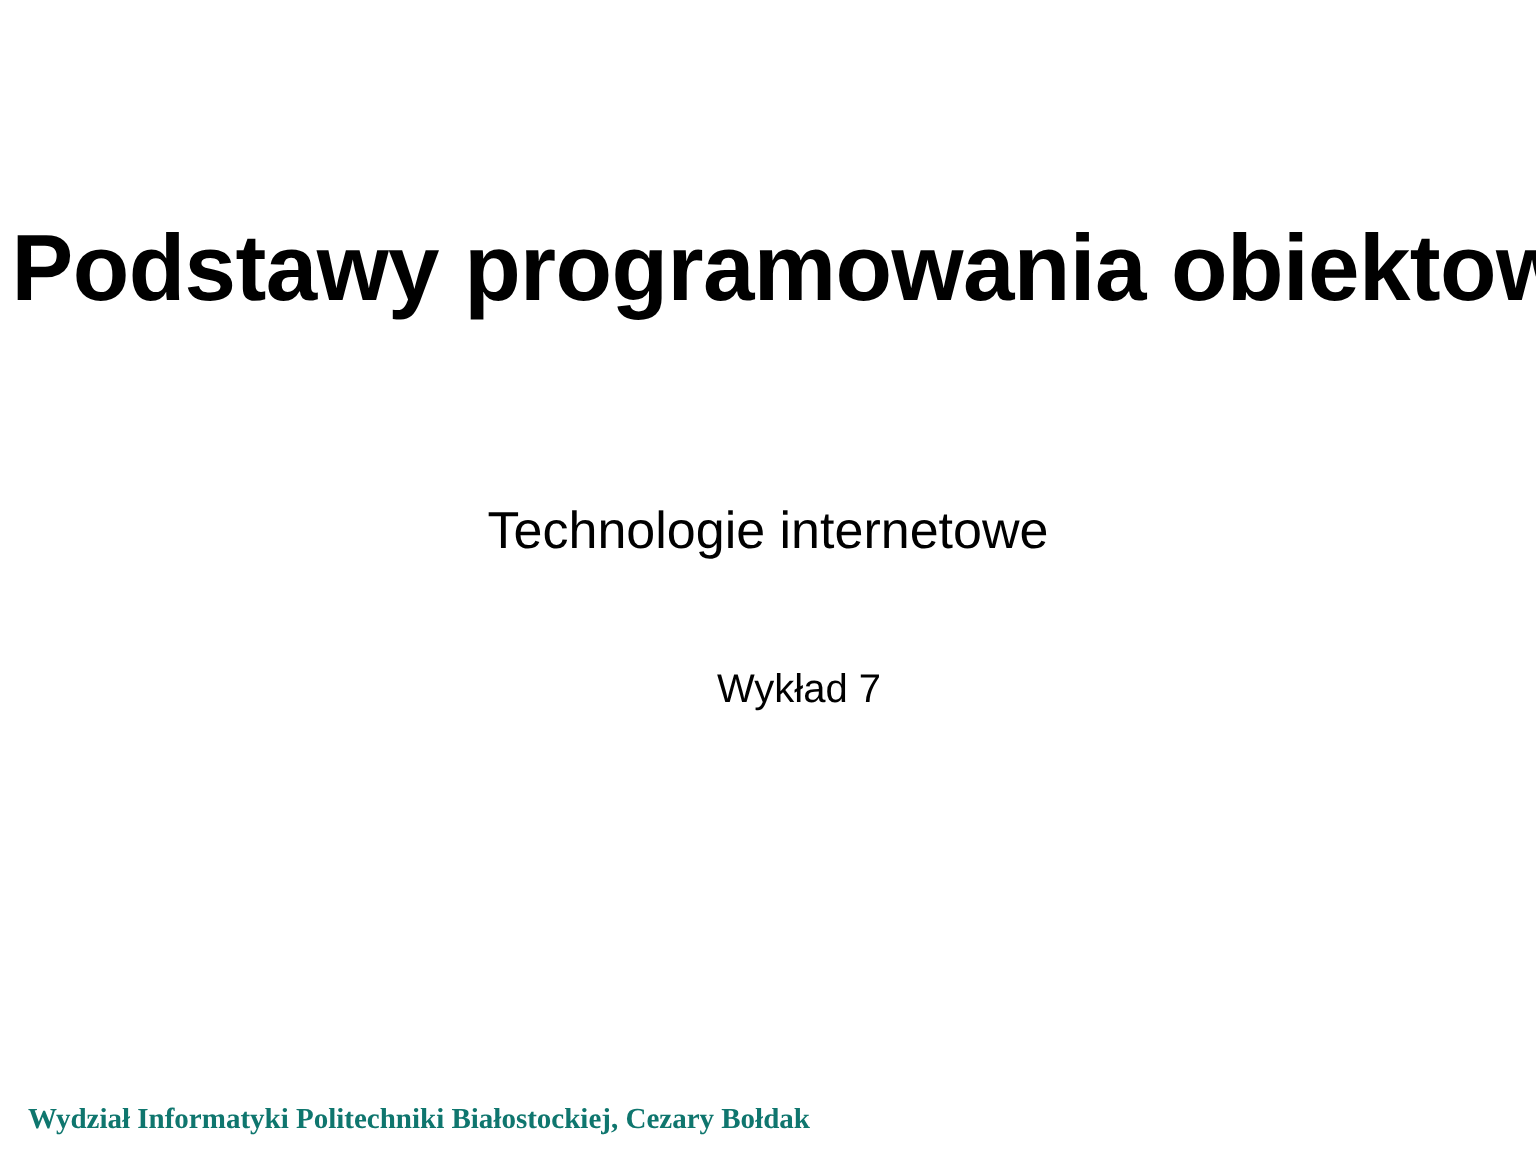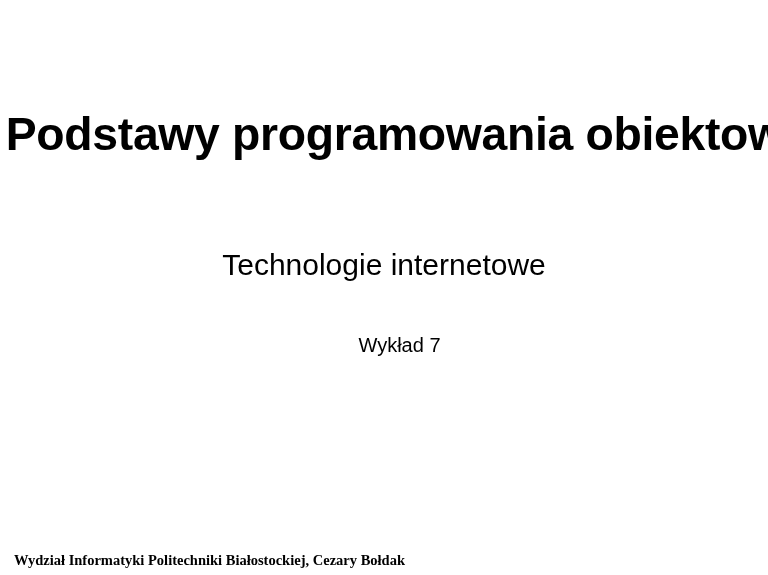--- a/index.html
+++ b/index.html
@@ -42,21 +42,21 @@
 
   
   .slide-subtitle {
     position: absolute;
     left: 0;
     right: 0;
     top: 246px;
     text-align: center;
     font-family: "Liberation Sans", sans-serif;
     font-weight: normal;
-    font-size: 30px;
+    font-size: 26px;
     line-height: 38px;
     color: #000000;
     white-space: nowrap;
   }
 
   
   .slide-lecture {
     position: absolute;
     left: 0;
     right: 0;
@@ -73,21 +73,21 @@
 
   
   .slide-footer {
     position: absolute;
     left: 14px;
     top: 551px;
     font-family: "Liberation Serif", serif;
     font-weight: bold;
     font-size: 14.5px;
     line-height: 18px;
-    color: #000000;
+    color: #0f766e;
     white-space: nowrap;
   }
 </style>
 </head>
 <body>
 
 <div class="slide">
 
   <div class="slide-title">Podstawy programowania obiektowego</div>
 

